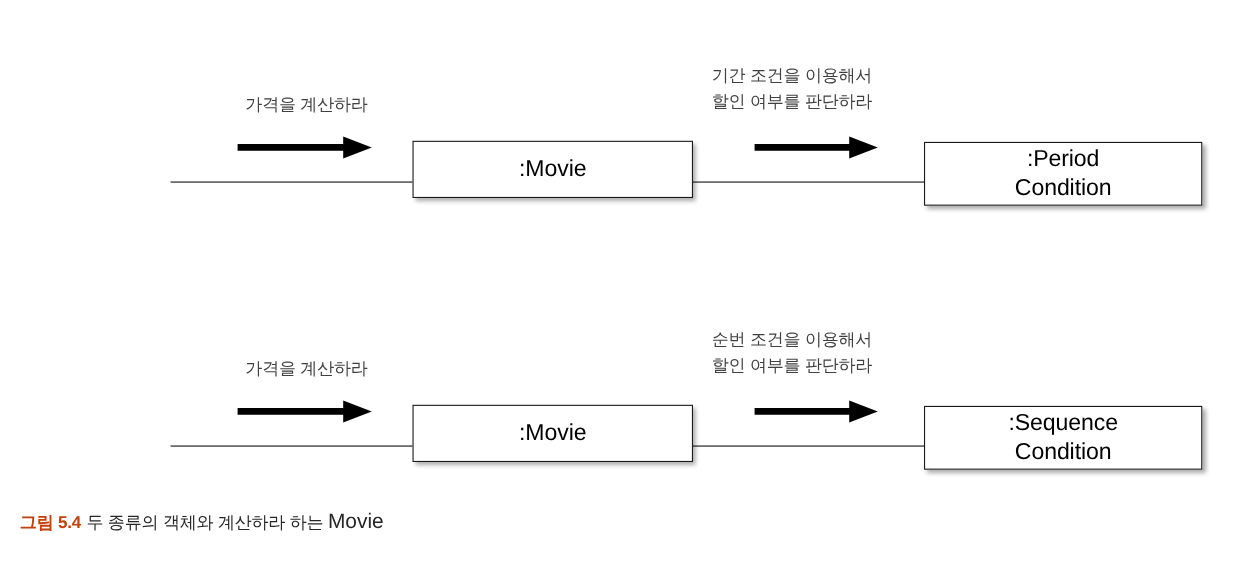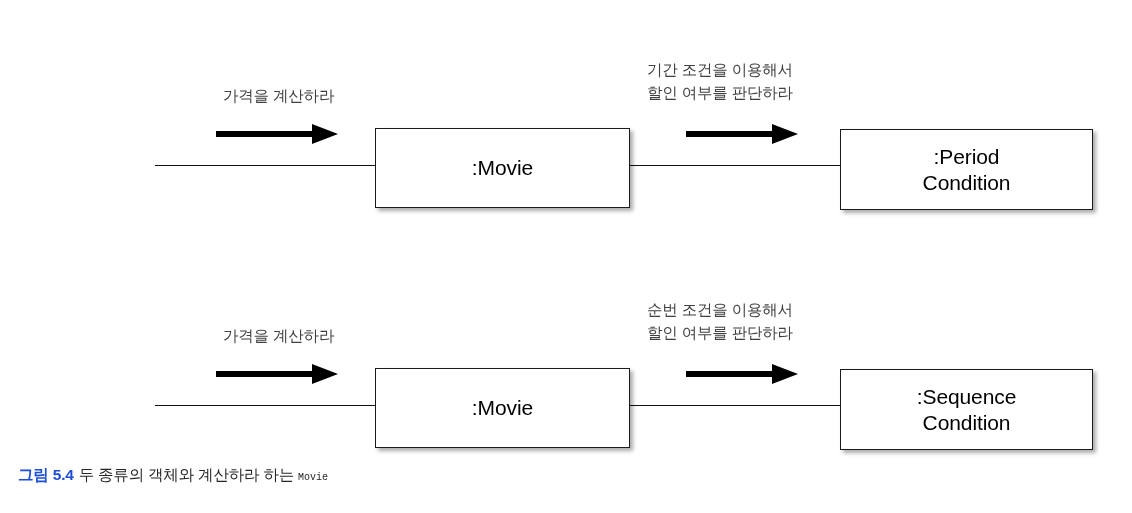--- a/index.html
+++ b/index.html
@@ -50,25 +50,25 @@
     justify-content: center;
     text-align: center;
     line-height: 1.22;
     font-size: 21px;
     font-weight: 400;
     letter-spacing: -0.1px;
     color: #000000;
   }
   .box-movie {
     left: 375px; top: 128px;
-    width: 255px; height: 80px;
+    width: 255px; height: 52px;
   }
   .box-condition {
     left: 840px; top: 129px;
-    width: 253px; height: 81px;
+    width: 253px; height: 58px;
   }
   .obj-label { display: block; white-space: pre-line; }
 
   
   .msg-arrow { position: absolute; }
   .msg-arrow svg { display: block; overflow: visible; }
   .arrow-1 { left: 216px; top: 120px; }
   .arrow-2 { left: 686px; top: 120px; }
 
   
@@ -98,27 +98,27 @@
     left: 18px;
     top: 463px;
     font-size: 15.5px;
     line-height: 24px;
     color: #262626;
     letter-spacing: -0.2px;
     white-space: nowrap;
   }
   #figure-caption .cap-num {
     font-weight: 700;
-    color: #1d4ed8;
+    color: #c2410c;
     margin-right: 5px;
   }
   #figure-caption .cap-text { font-weight: 400; }
   #figure-caption .cap-code {
-    font-family: Liberation Mono, monospace;
-    font-size: 10px;
+    font-family: Liberation Sans, sans-serif;
+    font-size: 19px;
     letter-spacing: 0;
   }
 </style>
 </head>
 <body>
 
 <div id="diagram-canvas">
 
   <div class="row row-1">
 

